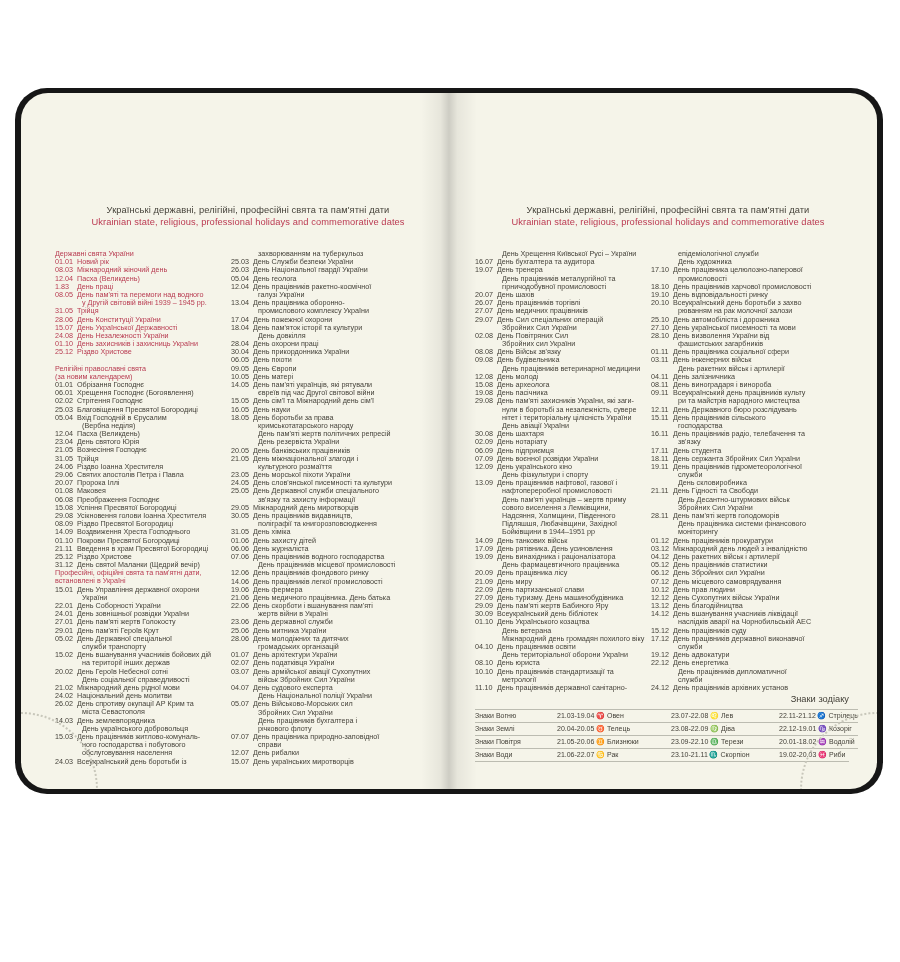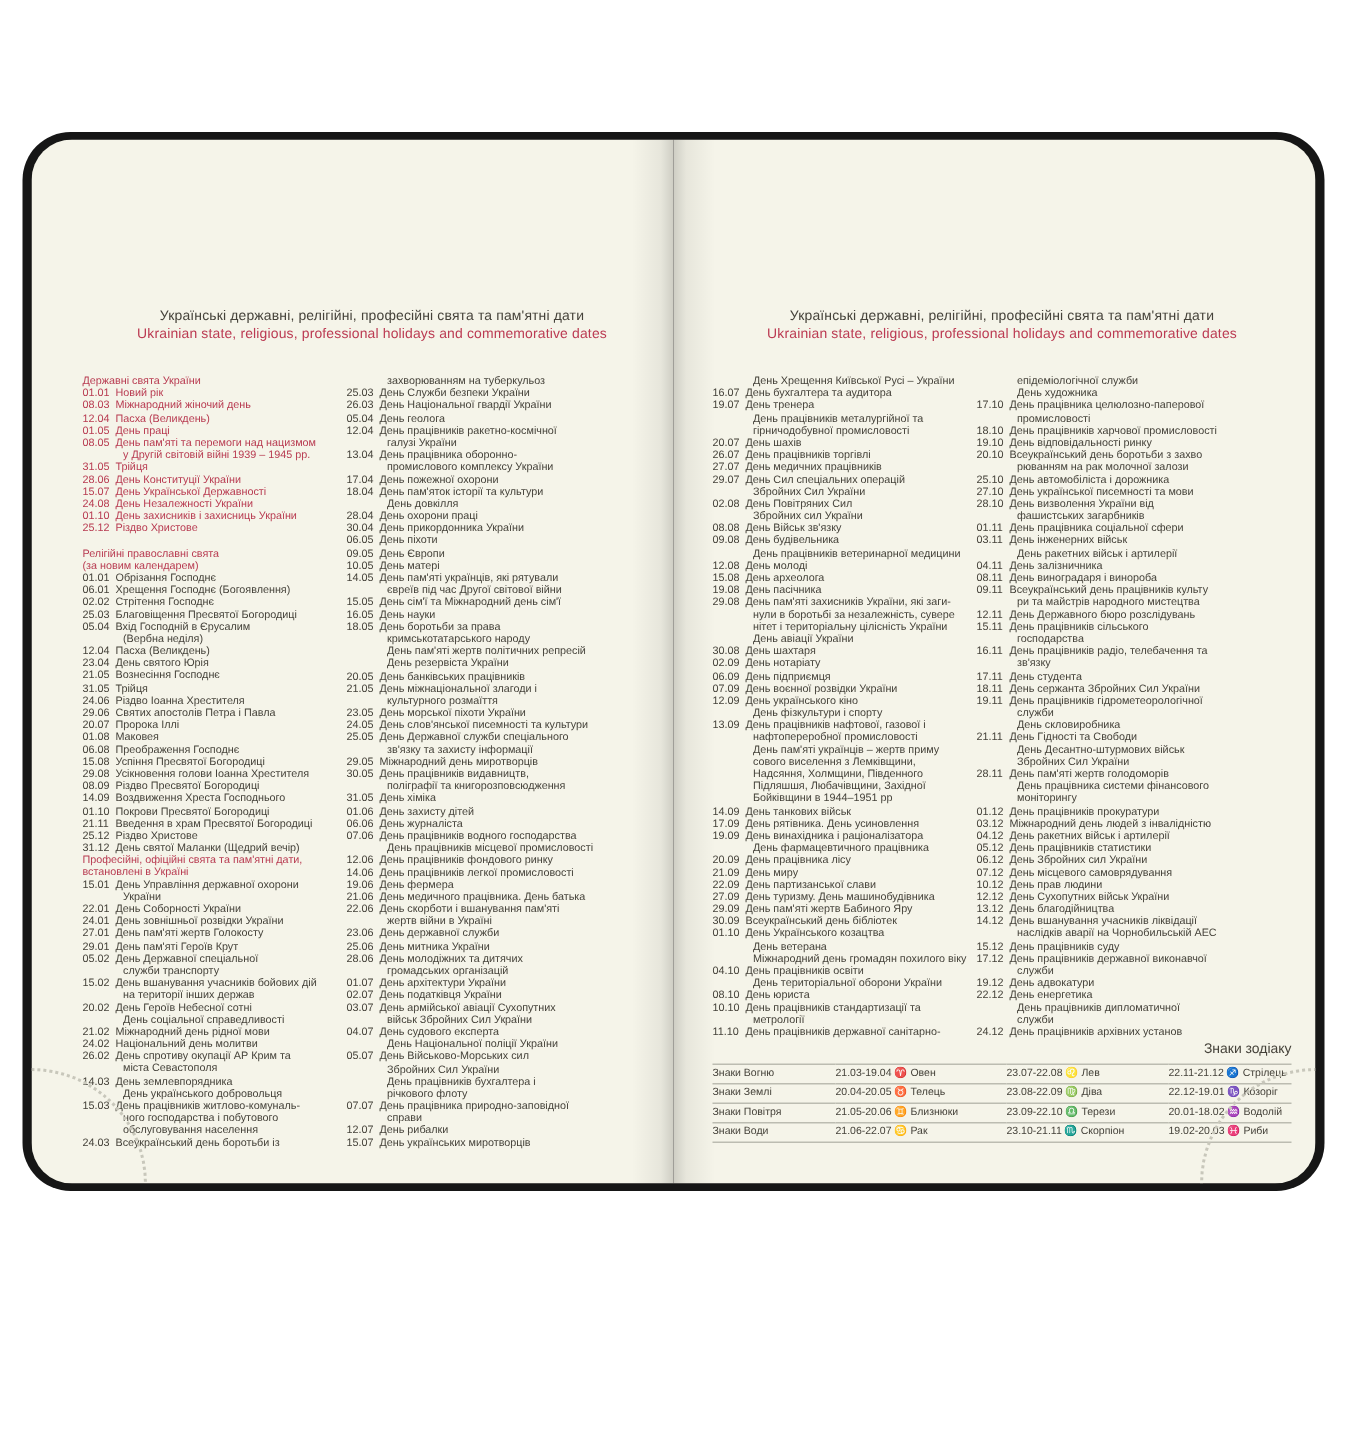--- a/index.html
+++ b/index.html
@@ -25,21 +25,21 @@
   .cols{display:flex;margin-top:22px;font-size:7.2px;line-height:8.18px;}
   .col1{width:176px;flex:none;}
   .col2{flex:1;}
   .ln{display:flex;min-height:8.18px;}
   .dt{width:22px;flex:none;}
   .tx{flex:1;}
   .ln.c .tx{padding-left:5px;}
   .ln.red{color:#b83b51;}
   .ln.hdr{color:#b83b51;}
   .ln.gap{height:8px;}
-  .zodiac{margin-top:2px;margin-right:0;}
+  .zodiac{margin-top:2px;margin-right:12px;}
   .ztitle{text-align:right;font-size:9.3px;line-height:11.5px;}
   .zt-uk{color:#45423a;}
   .zt-en{color:#bb3a52;}
   .ztable{display:grid;grid-template-columns:82px 114px 108px 1fr;margin-top:3px;
           border-bottom:1px solid #bcbcb1;font-size:7px;}
   .zcell{border-top:1px solid #bcbcb1;line-height:12px;white-space:nowrap;}
 </style>
 </head>
 <body>
 
@@ -64,26 +64,26 @@
                 </div>
                 <div class="ln red">
                   <span class="dt">08.03</span>
                   <span class="tx">Міжнародний жіночий день</span>
                 </div>
                 <div class="ln red">
                   <span class="dt">12.04</span>
                   <span class="tx">Пасха (Великдень)</span>
                 </div>
                 <div class="ln red">
-                  <span class="dt">01.05</span>
+                  <span class="dt">1.83</span>
                   <span class="tx">День праці</span>
                 </div>
                 <div class="ln red">
                   <span class="dt">08.05</span>
-                  <span class="tx">День пам'яті та перемоги над нацизмом</span>
+                  <span class="tx">День пам'яті та перемоги над водного</span>
                 </div>
                 <div class="ln red c">
                   <span class="dt"></span>
                   <span class="tx">у Другій світовій війні 1939 – 1945 рр.</span>
                 </div>
                 <div class="ln red">
                   <span class="dt">31.05</span>
                   <span class="tx">Трійця</span>
                 </div>
                 <div class="ln red">

